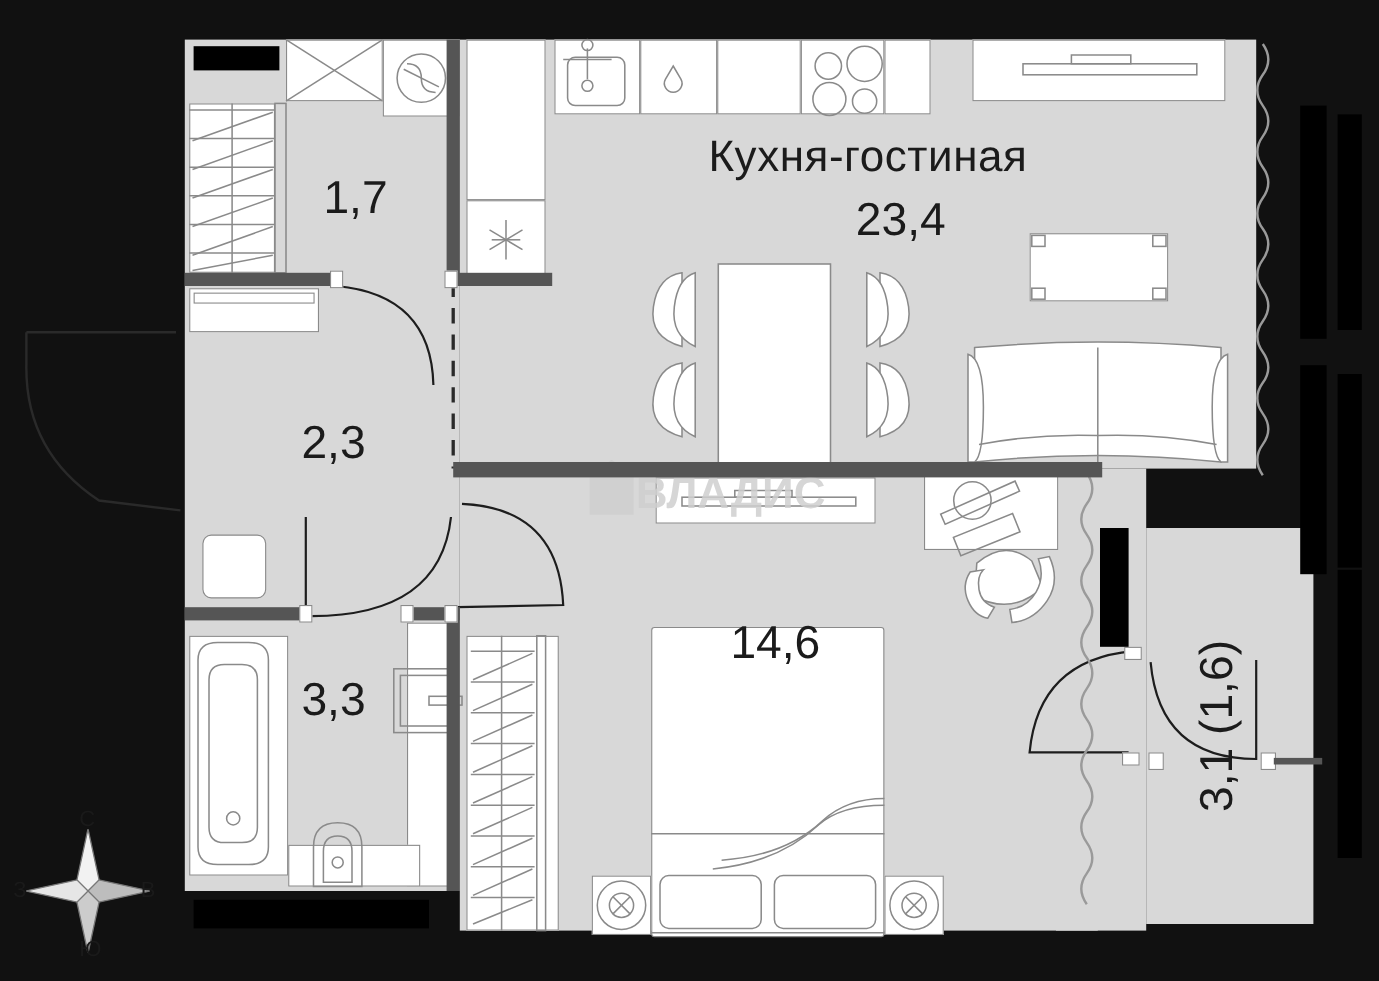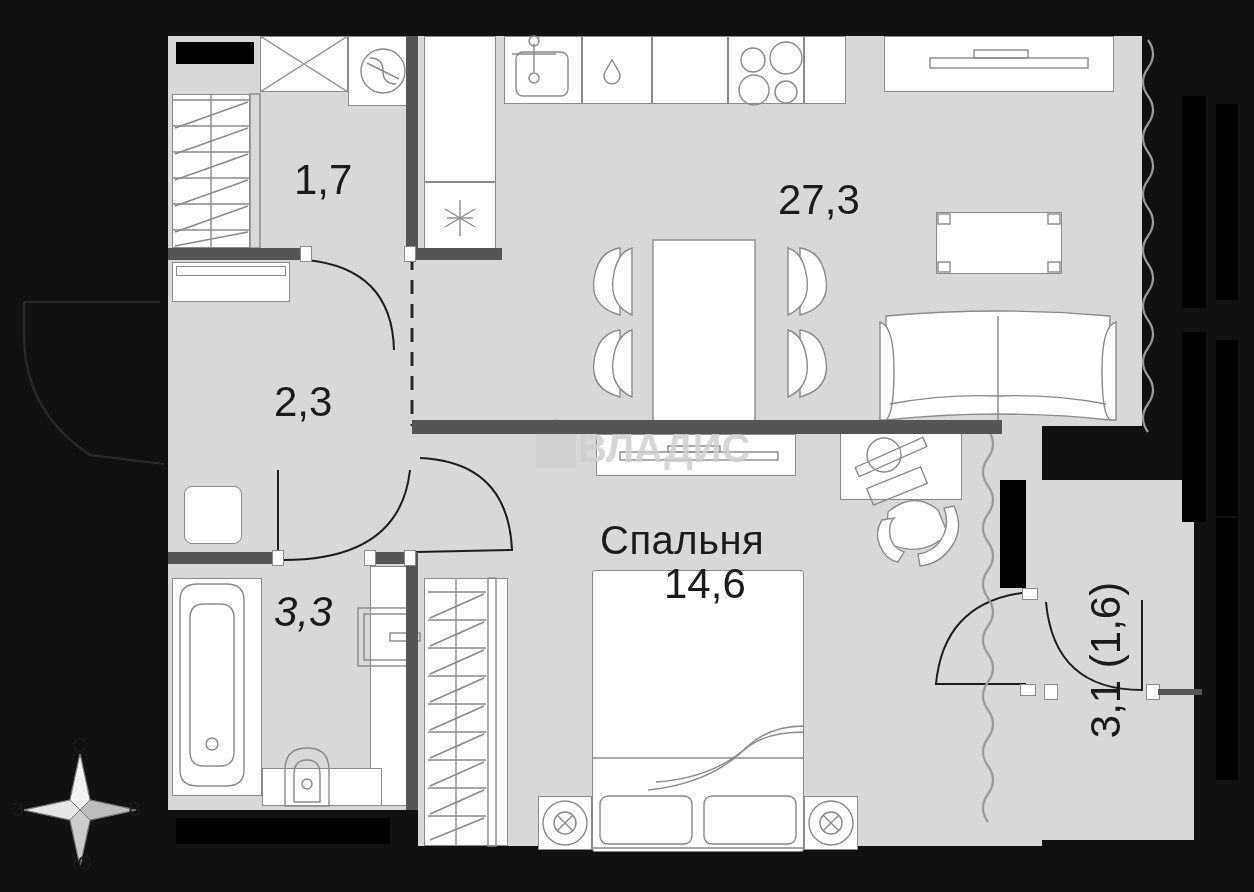--- a/index.html
+++ b/index.html
@@ -279,27 +279,27 @@
   <div class="abs blackwin" style="left:1182px;top:96px;width:24px;height:212px;"></div>
   <div class="abs blackwin" style="left:1216px;top:104px;width:22px;height:196px;"></div>
   <div class="abs blackwin" style="left:1182px;top:332px;width:24px;height:190px;"></div>
   <div class="abs blackwin" style="left:1216px;top:340px;width:22px;height:176px;"></div>
   <div class="abs blackwin" style="left:1000px;top:480px;width:26px;height:108px;"></div>
   <div class="abs blackwin" style="left:1216px;top:518px;width:22px;height:262px;"></div>
   <div class="abs blackwin" style="left:176px;top:818px;width:214px;height:26px;"></div>
 
   <div class="lbl num" style="left:294px;top:156px;">1,7</div>
 
-  <div class="lbl rarea" style="left:778px;top:176px;">27,3</div>
+  <div class="lbl rname" style="left:644px;top:120px;">Кухня-гостиная</div>
+  <div class="lbl rarea" style="left:778px;top:176px;">23,4</div>
 
   <div class="lbl num" style="left:274px;top:378px;">2,3</div>
 
-  <div class="lbl num" style="left:274px;top:588px;font-style:italic;">3,3</div>
-
-  <div class="lbl rname" style="left:600px;top:518px;">Спальня</div>
+  <div class="lbl num" style="left:274px;top:612px;">3,3</div>
+
   <div class="lbl rarea" style="left:664px;top:560px;">14,6</div>
 
   <div class="lbl rarea vert" style="left:1028px;top:636px;transform:rotate(-90deg);">3,1 (1,6)</div>
 
   <div class="abs" style="left:10px;top:740px;width:140px;height:140px;">
     <svg width="140" height="140">
       <polygon points="70,14 80,60 126,70 80,80 70,126 60,80 14,70 60,60" fill="#dcdcdc" stroke="#555555" stroke-width="1.5"></polygon>
       <polygon points="70,14 80,60 70,70 60,60" fill="#f2f2f2" stroke="#777" stroke-width="1"></polygon>
       <polygon points="126,70 80,80 70,70 80,60" fill="#bdbdbd" stroke="#777" stroke-width="1"></polygon>
       <polygon points="70,126 60,80 70,70 80,80" fill="#cccccc" stroke="#777" stroke-width="1"></polygon>

